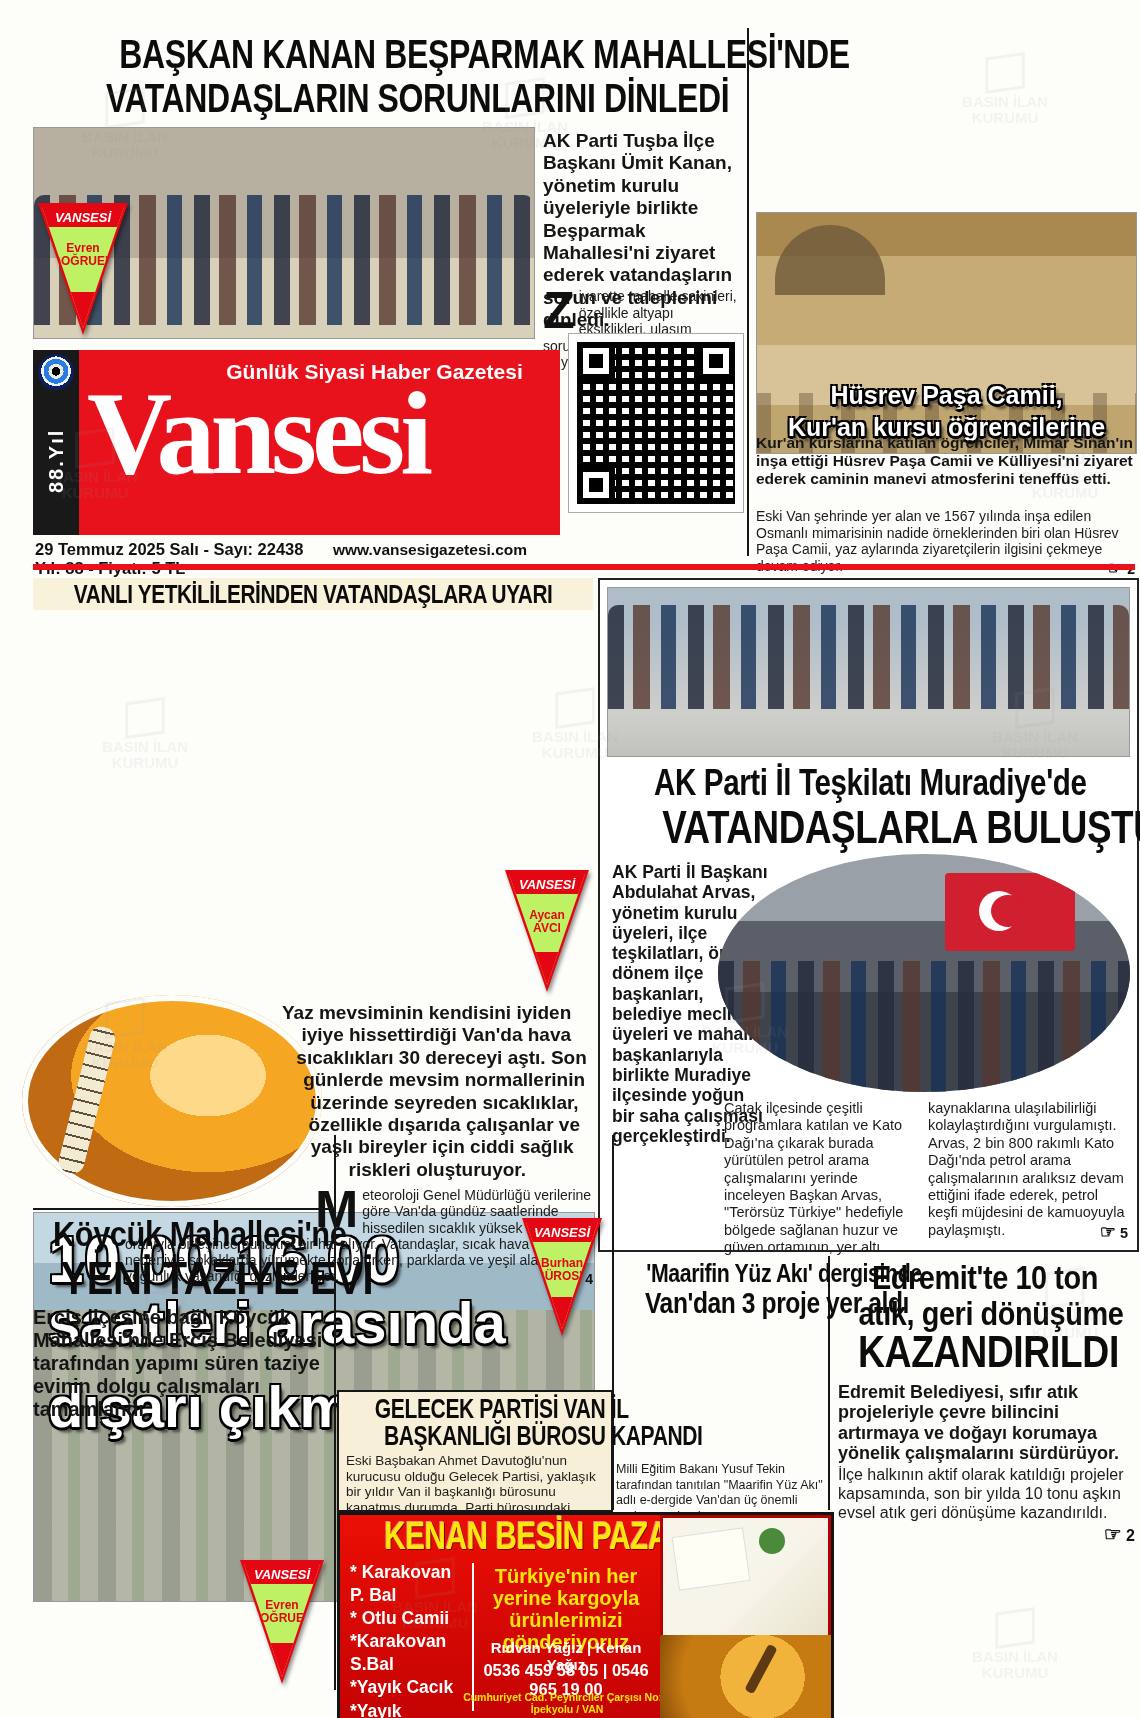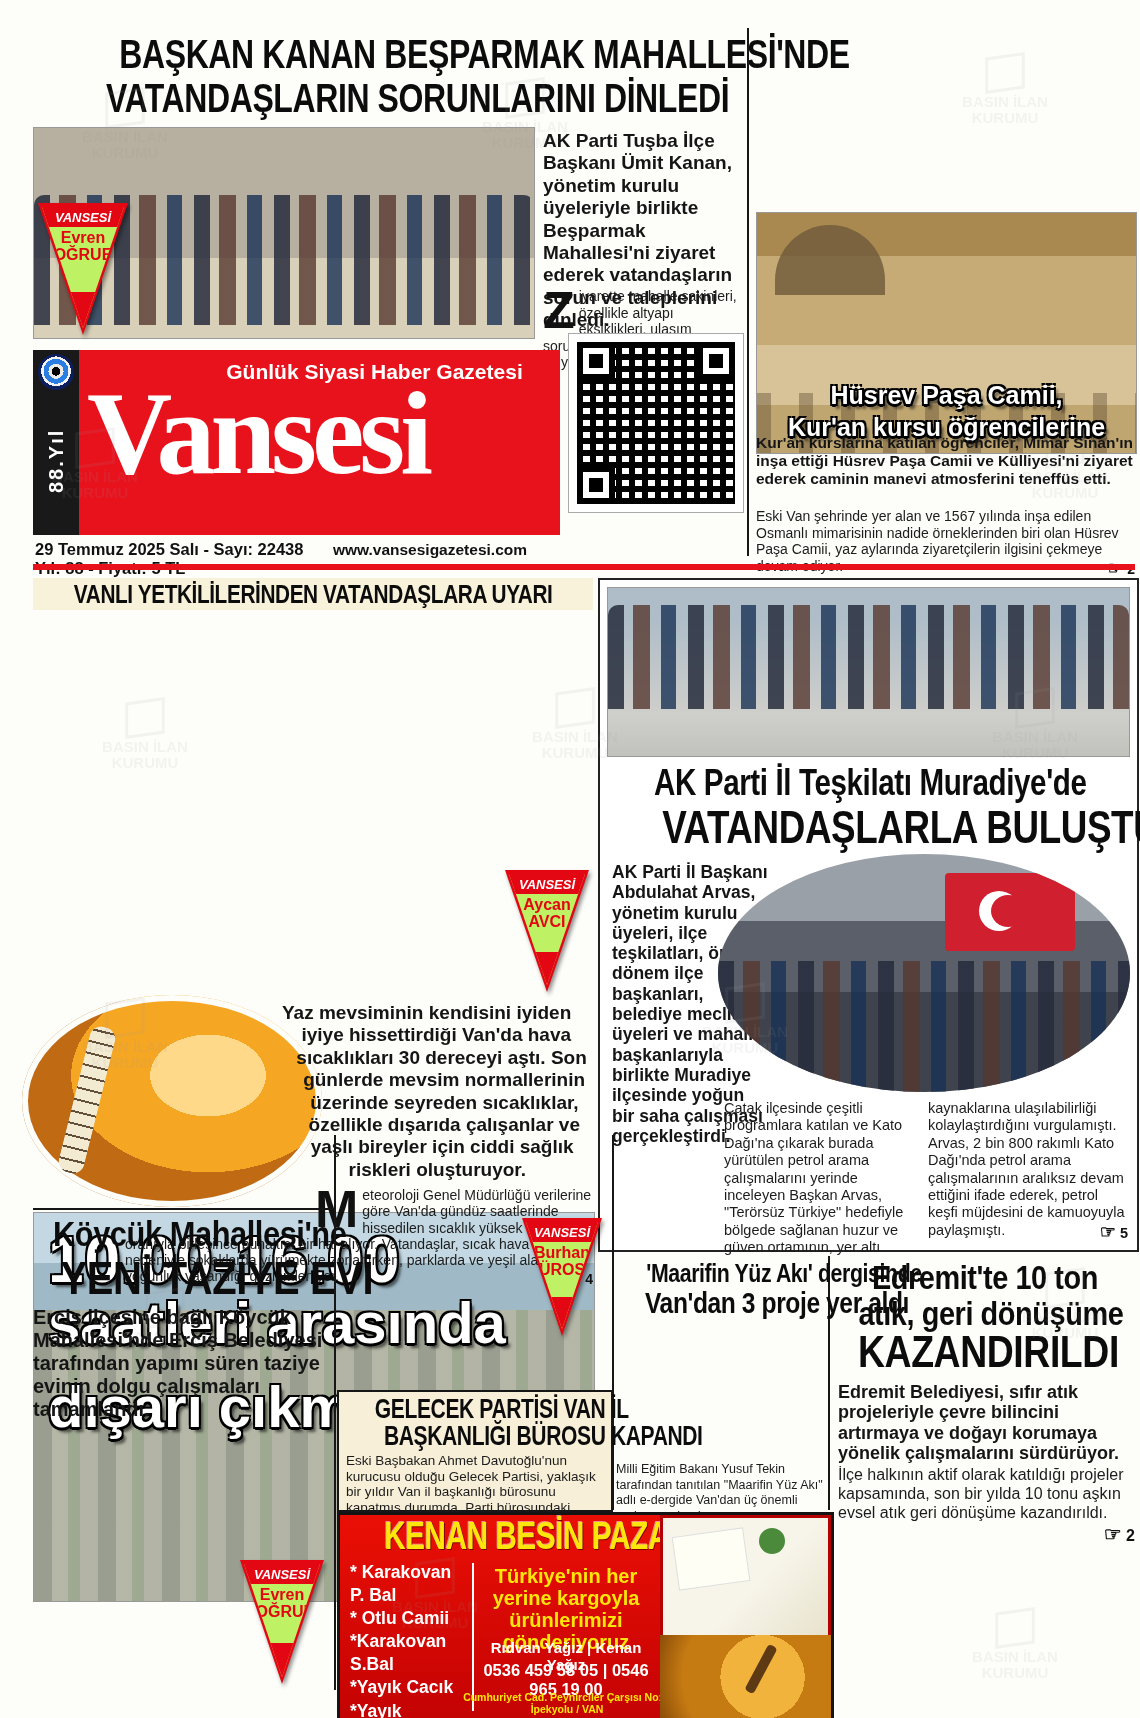--- a/index.html
+++ b/index.html
@@ -19,21 +19,21 @@
   .body-txt{color:#1c1c1c;}
   .pref{float:right;font-weight:bold;white-space:nowrap;}
   .pref .hand{font-size:1.25em;}
   .dropcap{float:left;font-weight:bold;font-size:52px;line-height:.8;padding:2px 4px 0 0;color:#111;}
   
   .badge{position:absolute;filter:drop-shadow(2px 3px 2px rgba(0,0,0,.45));z-index:6;}
   .tri-outer{position:absolute;inset:0;background:#e30613;clip-path:polygon(0 0,100% 0,50% 100%);}
   .tri-inner{position:absolute;left:4px;right:4px;top:4px;bottom:7px;background:#bef264;
              clip-path:polygon(0 0,100% 0,50% 100%);overflow:hidden;text-align:center;}
   .badge-brand{background:#e30613;color:#fff;font-style:italic;font-weight:bold;font-size:13px;padding:3px 0 2px;}
-  .badge-name{color:#e30613;font-weight:bold;font-size:16px;line-height:1.05;padding-top:3px;}
+  .badge-name{color:#e30613;font-weight:bold;font-size:12px;line-height:1.05;padding-top:15px;}
   .badge-tail{position:absolute;left:0;right:0;bottom:0;height:30%;background:#e30613;}
   
   .masthead-red{background:#e8121d;}
   .eye{width:36px;height:36px;border-radius:50%;margin:4px auto 2px;
        background:radial-gradient(circle at 50% 48%,#000 0 17%,#e9e9e9 17% 29%,#2a7de1 29% 48%,#f2f2f2 48% 57%,#0b1e5e 57% 100%);}
   .year-vert{writing-mode:vertical-rl;transform:rotate(180deg);color:#fff;font-weight:bold;font-size:20px;
              letter-spacing:2px;margin:6px auto 0;height:130px;text-align:center;}
   
   .qr{background:#fff;border:1px solid #aaa;padding:8px;}
   .qr-grid{position:relative;width:100%;height:100%;

